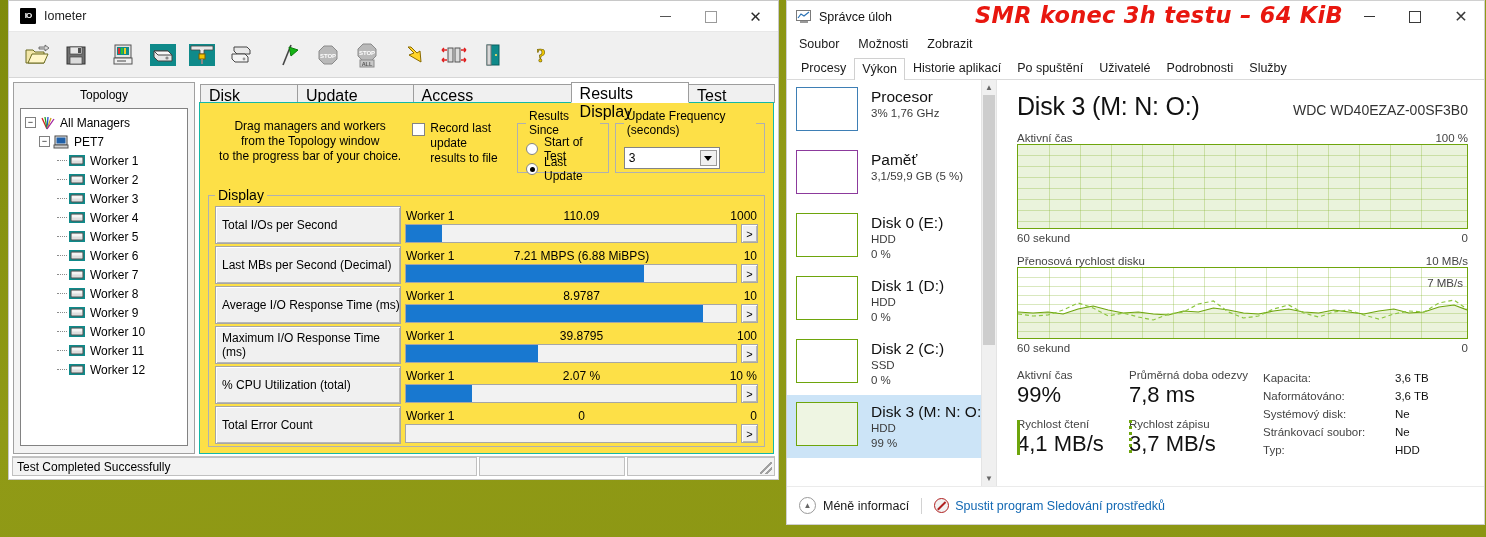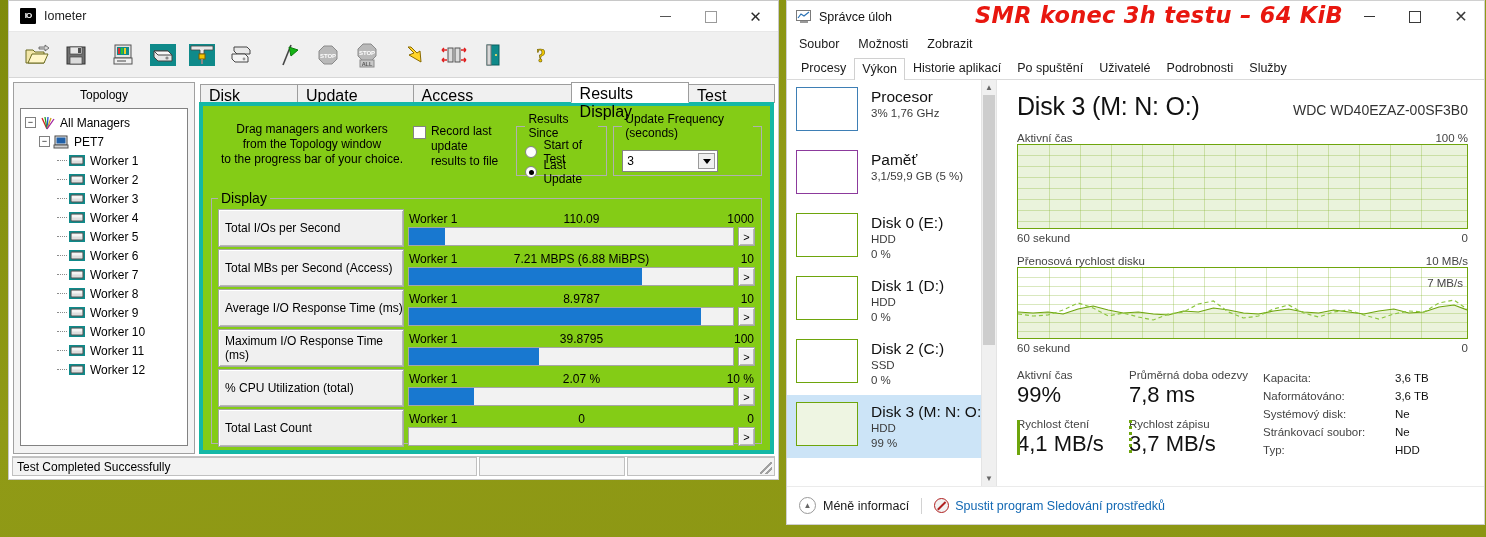--- a/index.html
+++ b/index.html
@@ -97,21 +97,21 @@
   .io-tab {
     padding: 2px 8px 3px 8px; font-size: 16px; background: #f0f0f0;
     border: 1px solid #9d9d9d; border-bottom: none; margin-right: -1px;
     cursor: pointer; color: #000; height: 19px;
   }
   .io-tab.active {
     background: #fff; height: 21px; position: relative; z-index: 3;
     border-bottom: 1px solid #fff;
   }
   #io-tabpage {
-    flex: 1; border: 4px solid #14b8a6; background: #84cc16; margin-top: -1px;
+    flex: 1; border: 1px solid #14b8a6; background: #fde047; margin-top: -1px;
     padding: 6px 8px 22px 8px; position: relative; min-height: 0;
   }
 
   
   #toprow { display: flex; align-items: flex-start; height: 72px; }
   #drag-hint {
     font-size: 12px; text-align: center; line-height: 15px;
     padding-top: 10px; width: 238px; color: #000;
   }
   #record-box { display: flex; align-items: flex-start; padding-top: 12px; width: 122px; }
@@ -660,21 +660,21 @@
                 <div class="bar-track">
                   <div class="bar-fill" style="width:11%"></div>
                 </div>
                 <div class="bar-more">&gt;</div>
               </div>
             </div>
           </div>
 
           <div class="disp-row">
             <div class="disp-left">
-              <div class="disp-btn">Total MBs per Second (Access)</div>
+              <div class="disp-btn">Last MBs per Second (Decimal)</div>
             </div>
             <div class="disp-right">
               <div class="disp-hdr">
                 <span class="w">Worker 1</span>
                 <span class="v">7.21 MBPS (6.88 MiBPS)</span>
                 <span class="m">10</span>
               </div>
               <div class="bar-line">
                 <div class="bar-track">
                   <div class="bar-fill" style="width:72%"></div>
@@ -736,21 +736,21 @@
                 <div class="bar-track">
                   <div class="bar-fill" style="width:20%"></div>
                 </div>
                 <div class="bar-more">&gt;</div>
               </div>
             </div>
           </div>
 
           <div class="disp-row">
             <div class="disp-left">
-              <div class="disp-btn">Total Last Count</div>
+              <div class="disp-btn">Total Error Count</div>
             </div>
             <div class="disp-right">
               <div class="disp-hdr">
                 <span class="w">Worker 1</span>
                 <span class="v">0</span>
                 <span class="m">0</span>
               </div>
               <div class="bar-line">
                 <div class="bar-track">
                   <div class="bar-fill" style="width:0%"></div>

